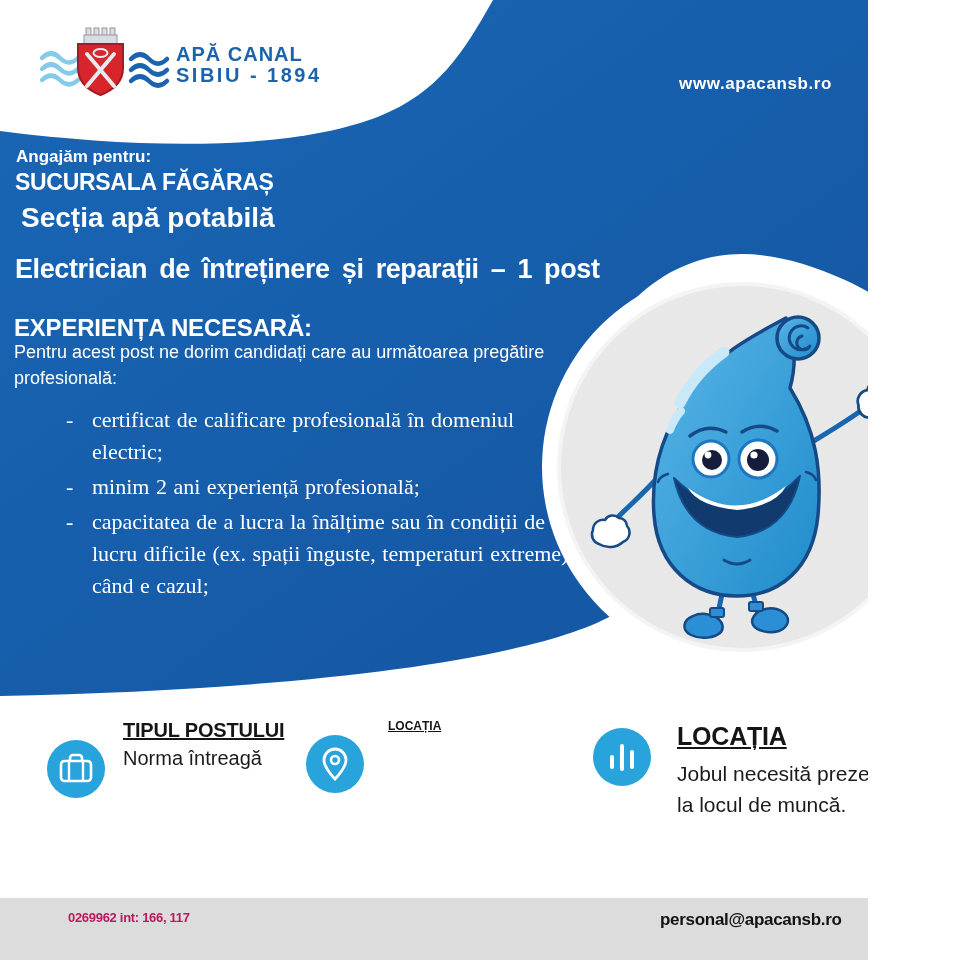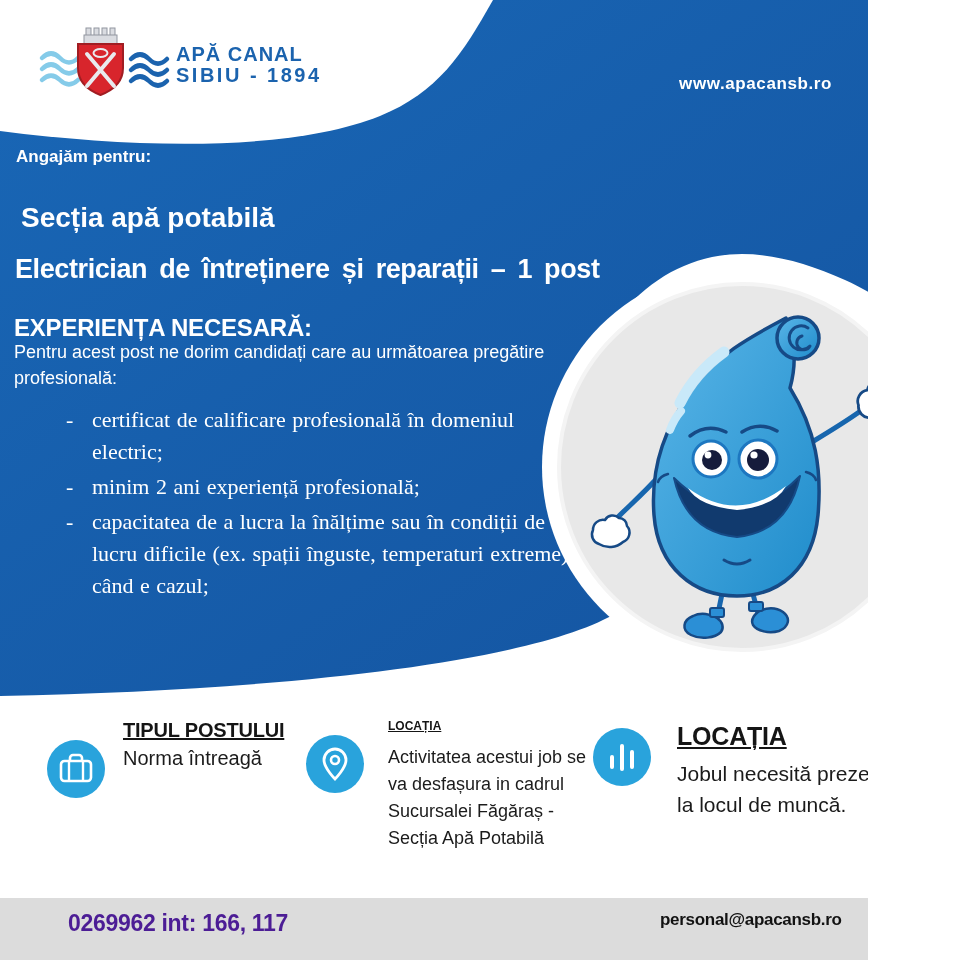--- a/index.html
+++ b/index.html
@@ -36,21 +36,21 @@
   .col-text{color:#1b1b1b;}
   .c1-title{left:123px;top:719px;font-size:20px;letter-spacing:-.2px;}
   .c1-text{left:123px;top:747px;font-size:20px;}
   .c2-title{left:388px;top:719px;font-size:12px;}
   .c2-text{left:388px;top:744px;width:200px;font-size:18px;line-height:27px;}
   .c3-title{left:677px;top:722px;font-size:25px;letter-spacing:-.2px;}
   .c3-text{left:677px;top:758px;width:285px;font-size:21px;line-height:31px;}
 
   
   .footer-band{left:0;top:898px;width:960px;height:62px;background:#dcdcdc;}
-  .footer-phone{left:68px;top:910px;color:#4c1d95;font-weight:bold;font-size:23px;letter-spacing:-.3px;}
+  .footer-phone{left:68px;top:910px;color:#be185d;font-weight:bold;font-size:13px;letter-spacing:-.3px;}
   .footer-email{left:660px;top:910px;color:#121212;font-weight:bold;font-size:17px;letter-spacing:-.3px;}
 </style>
 </head>
 <body>
 
 <div class="canvas">
 
   <svg class="abs" style="left:0;top:0;" width="960" height="960" viewBox="0 0 960 960">
     <defs>
       <linearGradient id="blueBg" x1="0" y1="0" x2="1" y2="1">
@@ -176,36 +176,36 @@
     <div class="logo-line1">APĂ CANAL</div>
     <div class="logo-line2">SIBIU - 1894</div>
   </div>
 
   <div class="abs fb-badge">
     <span>f</span>
   </div>
   <div class="abs site-link">www.apacansb.ro</div>
 
   <div class="abs hire-intro">Angajăm pentru:</div>
+  <div class="abs branch">SUCURSALA FĂGĂRAȘ</div>
   <div class="abs dept">Secția apă potabilă</div>
   <div class="abs job-title">Electrician de întreținere și reparații – 1 post</div>
   <div class="abs exp-head">EXPERIENȚA NECESARĂ:</div>
   <div class="abs exp-intro">Pentru acest post ne dorim candidați care au următoarea pregătire profesională:</div>
 
   <ul class="abs reqs">
     <li>certificat de calificare profesională în domeniul electric;</li>
     <li>minim 2 ani experiență profesională;</li>
     <li>capacitatea de a lucra la înălțime sau în condiții de lucru dificile (ex. spații înguste, temperaturi extreme) când e cazul;</li>
   </ul>
 
   <div class="abs col-title c1-title">TIPUL POSTULUI</div>
   <div class="abs col-text c1-text">Norma întreagă</div>
 
   <div class="abs col-title c2-title">LOCAȚIA</div>
-  <div class="abs col-text c2-text">Activitatea acestui job se va desfașura in cadrul Sucursalei Făgăraș - Secția Apă Potabilă</div>
 
   <div class="abs col-title c3-title">LOCAȚIA</div>
   <div class="abs col-text c3-text">Jobul necesită prezența fizică la locul de muncă.</div>
 
   <div class="abs footer-band"></div>
   <div class="abs footer-phone">0269962 int: 166, 117</div>
   <div class="abs footer-email">personal@apacansb.ro</div>
 
 </div>
 

